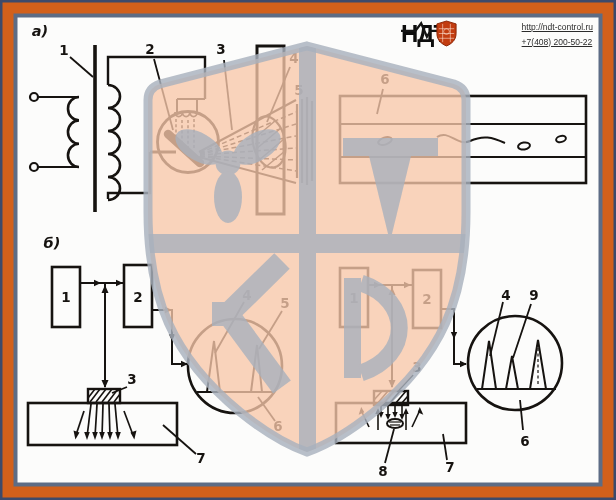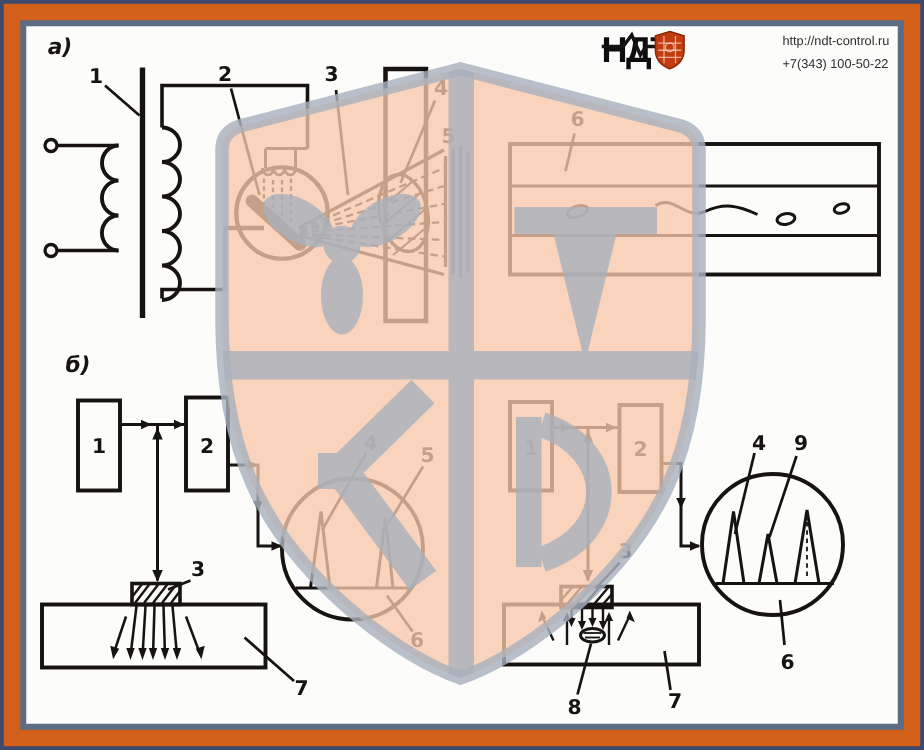--- a/index.html
+++ b/index.html
@@ -9,21 +9,21 @@
   svg text{font-family:"DejaVu Sans","Liberation Sans",sans-serif;font-weight:bold;fill:#161310;}
   svg text.sec{font-style:italic;font-size:14.5px;}
   svg text.call{font-size:13.5px;}
   .logo{position:absolute;left:401px;top:20px;width:208px;display:flex;gap:7px;}
   .brand{width:117px;color:#0d0d0d;}
   .brand-row{display:flex;align-items:center;gap:1px;height:27px;}
   .brand-top{font-size:24px;font-weight:bold;letter-spacing:-1px;line-height:26px;}
   .brand-bottom{font-size:19px;font-weight:bold;letter-spacing:-1.2px;line-height:19px;}
   .contact{width:90px;}
   .emblem{display:block;margin:0 0 2px 34px;}
-  .contact-lines{font-size:8.5px;line-height:14.5px;color:#2b2b2b;white-space:nowrap;}
+  .contact-lines{font-size:8.5px;line-height:14.5px;color:#2b2b2b;white-space:nowrap;text-decoration:underline;}
 </style>
 </head>
 <body>
 
 <div class="stage">
 
 <svg width="616" height="500" viewBox="0 0 616 500">
 
   <g>
     <rect x="0" y="0" width="616" height="500" fill="#3d4a6b"></rect>
@@ -323,18 +323,18 @@
         <line x1="4" y1="9" x2="20" y2="9"></line>
             <line x1="4" y1="14" x2="20" y2="14"></line>
         <line x1="4" y1="19" x2="20" y2="19"></line>
             <line x1="8" y1="4" x2="8" y2="23"></line>
         <line x1="16" y1="4" x2="16" y2="23"></line>
             <circle cx="12" cy="12" r="3"></circle>
       </g>
     </svg>
     <div class="contact-lines">
       <div>http://ndt-control.ru</div>
-      <div>+7(343) 100-50-22</div>
+      <div>+7(408) 200-50-22</div>
     </div>
   </div>
 </div>
 
 </div>
 
 </body></html>

